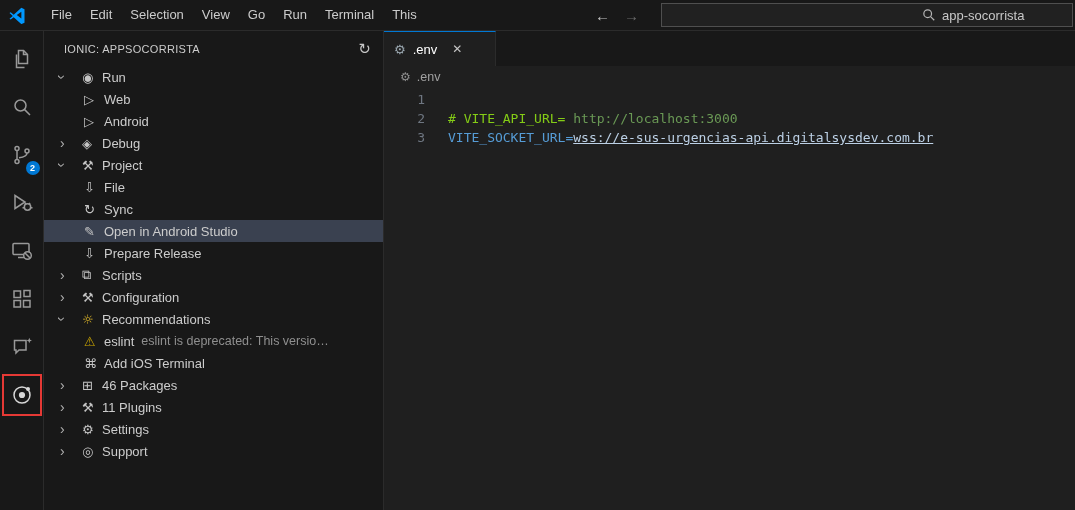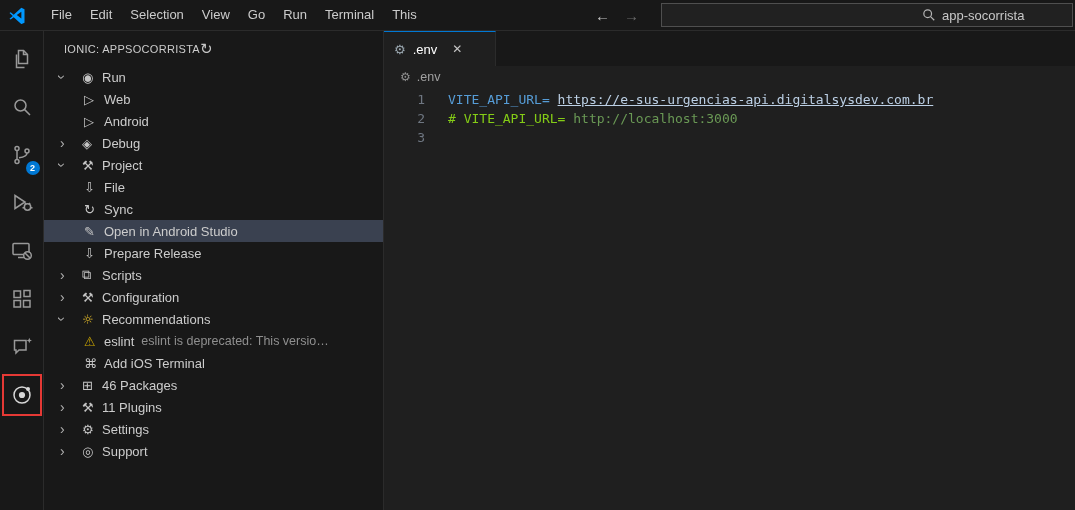--- a/index.html
+++ b/index.html
@@ -25,21 +25,21 @@
     flex-direction:column;align-items:center;padding-top:4px;box-sizing:border-box;}
   .abitem{position:relative;width:44px;height:48px;display:flex;align-items:center;justify-content:center;}
   .abitem svg{display:block;}
   .badge{position:absolute;right:4px;bottom:4px;min-width:14px;height:14px;border-radius:7px;
     background:#0078d4;color:#fff;font-size:9px;line-height:14px;text-align:center;font-weight:bold;}
   .abitem.highlighted::after{content:"";position:absolute;left:2px;right:2px;top:3px;bottom:3px;
     border:2px solid #e53935;}
   
   .sidebar{width:340px;background:#181818;border-right:1px solid #2b2b2b;box-sizing:border-box;
     display:flex;flex-direction:column;}
-  .sidebar-header{height:35px;display:flex;align-items:center;justify-content:flex-start;
+  .sidebar-header{height:35px;display:flex;align-items:center;justify-content:space-between;
     padding:0 12px 0 20px;font-size:11px;color:#cccccc;letter-spacing:.3px;}
   .refresh{font-size:15px;color:#c5c5c5;cursor:default;}
   .tree{flex:1;overflow:hidden;}
   .trow{height:22px;display:flex;align-items:center;padding-left:16px;cursor:default;white-space:nowrap;}
   .trow.child{padding-left:26px;}
   .trow.selected{background:#3a4150;}
   .chev{width:22px;color:#b0b0b0;font-size:14px;display:inline-flex;align-items:center;}
   .chev.none{width:14px;}
   .chev.right::before{content:"\203A";}
   .chev.down::before{content:"\203A";display:inline-block;transform:rotate(90deg);}
@@ -279,26 +279,26 @@
           <span class="close">✕</span>
         </div>
       </div>
       <div class="breadcrumb">
         <span class="ficon">⚙</span>
         <span>.env</span>
       </div>
       <div class="code">
         <div class="cline">
           <span class="lnum">1</span>
-          <span class="ctext"><span class="seg key">VITE_API_URL= </span><span class="seg link">https://e-sus-urgencias-api.digitalsysdev.com.br</span></span>
         </div>
         <div class="cline">
           <span class="lnum">2</span>
           <span class="ctext"><span class="seg comment"># VITE_API_URL= </span><span class="seg comment-link">http://localhost:3000</span></span>
         </div>
         <div class="cline">
           <span class="lnum">3</span>
+          <span class="ctext"><span class="seg key">VITE_SOCKET_URL=</span><span class="seg link">wss://e-sus-urgencias-api.digitalsysdev.com.br</span></span>
         </div>
       </div>
     </div>
 
   </div>
 </div>
 
 </body></html>

